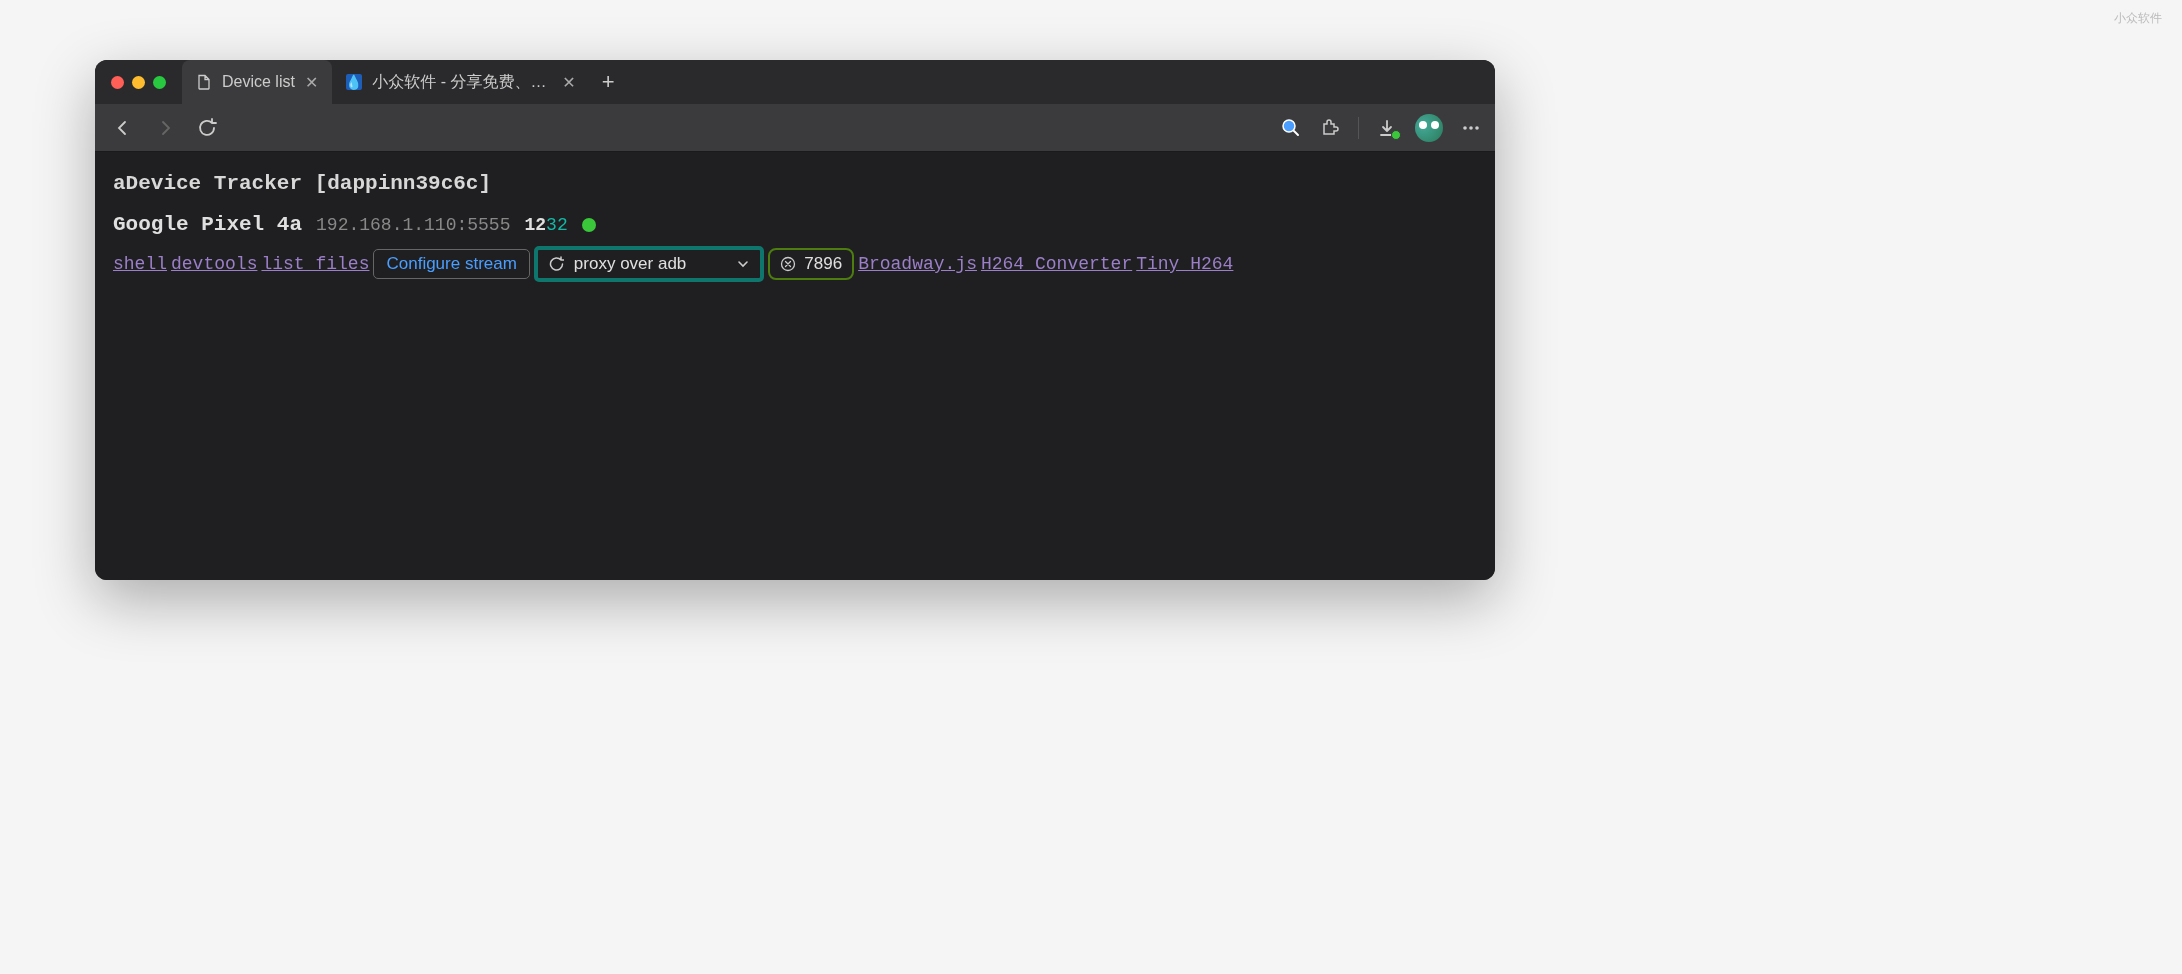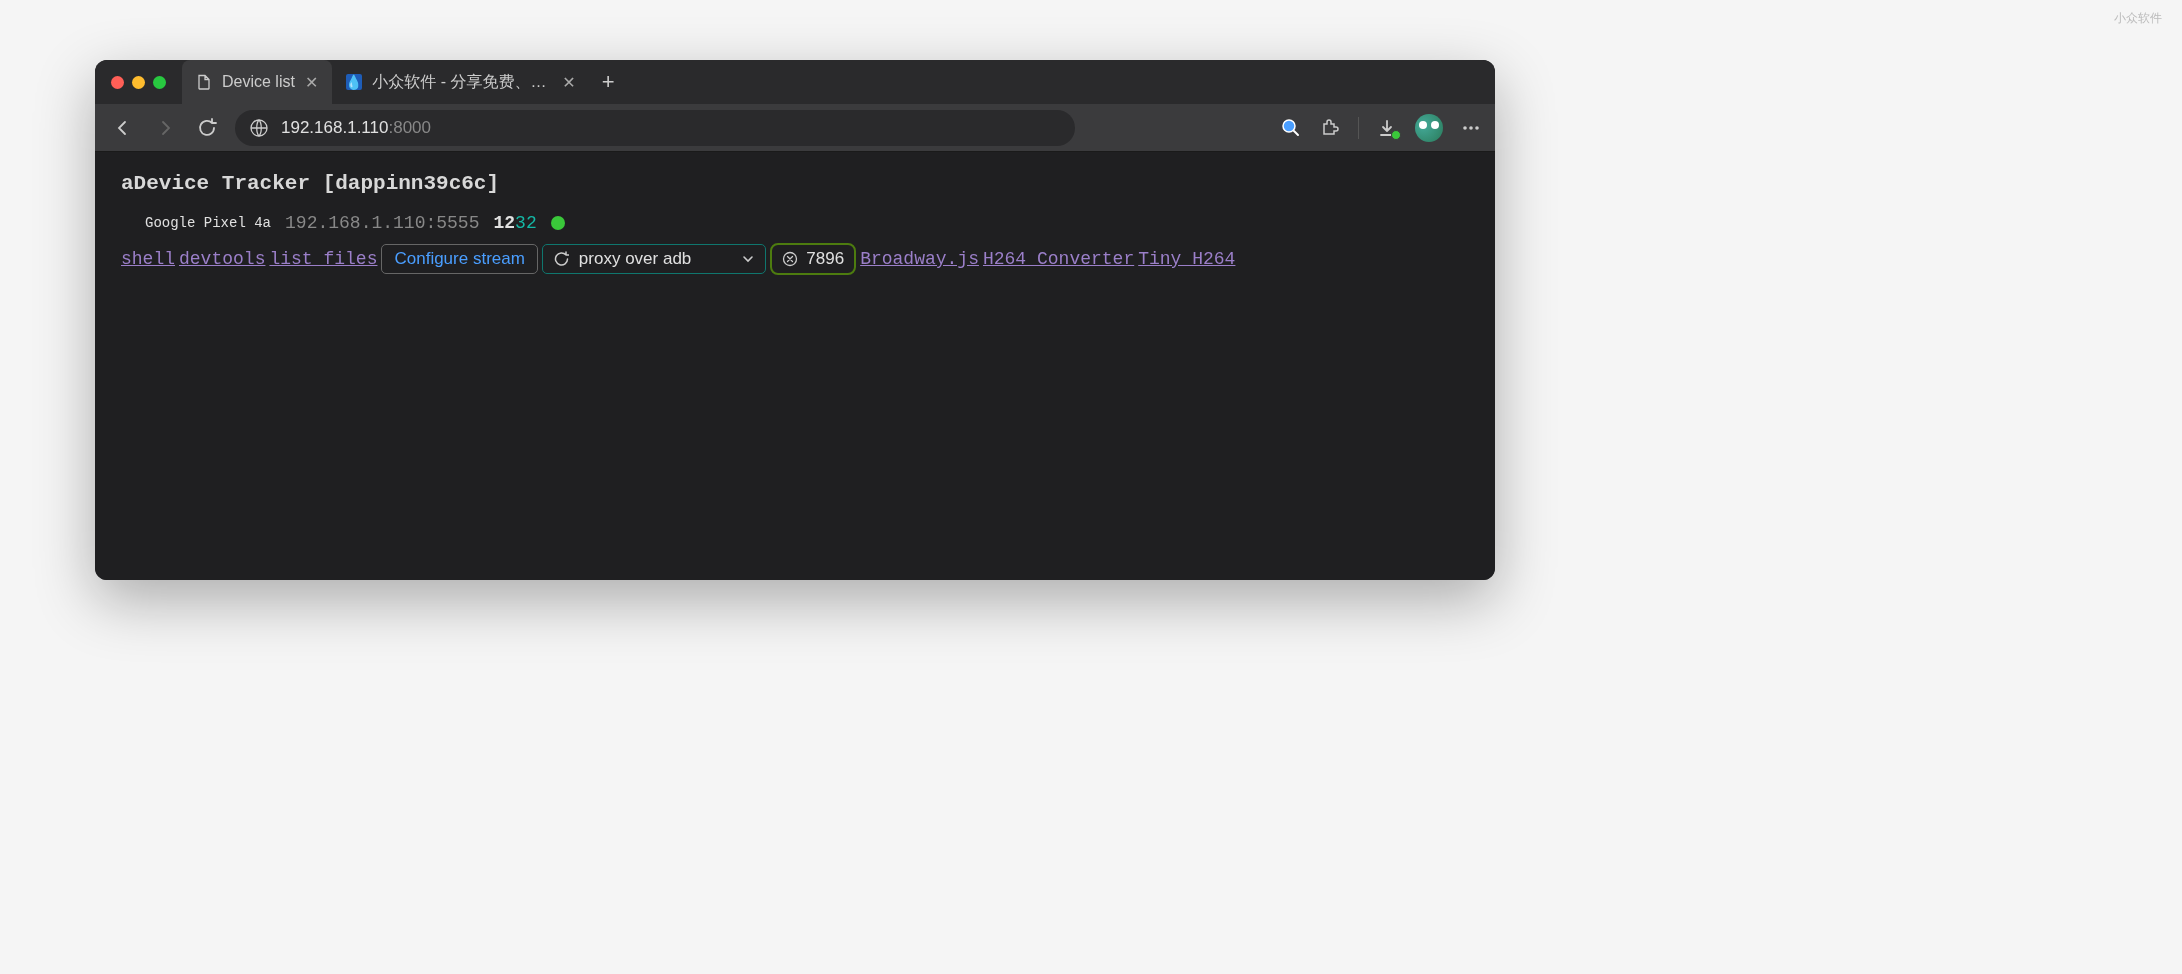--- a/index.html
+++ b/index.html
@@ -169,42 +169,41 @@
       position: absolute;
       width: 8px;
       height: 8px;
       background: #fff;
       border-radius: 50%;
       top: 7px;
     }
     .avatar::before { left: 4px; }
     .avatar::after { right: 4px; }
     .content {
-      padding: 20px 26px;
+      padding: 20px 18px;
       background: #1f1f21;
       height: calc(100% - 92px);
       font-family: "Courier New", monospace;
     }
     .page-title {
       color: #d8d8d8;
       font-size: 21px;
       font-weight: bold;
       margin-bottom: 18px;
     }
     .device-row {
       display: flex;
       align-items: center;
       gap: 14px;
       margin-bottom: 10px;
     }
     .device-name {
       color: #e0e0e0;
-      font-size: 14px;
-      font-weight: normal;
-      margin-left: 24px;
+      font-size: 21px;
+      font-weight: bold;
     }
     .device-addr {
       color: #888;
       font-size: 18px;
     }
     .device-ver {
       color: #e0e0e0;
       font-size: 18px;
       font-weight: bold;
     }
@@ -235,21 +234,21 @@
       border: 1px solid #666;
       border-radius: 5px;
       color: #4a9eff;
       font-size: 17px;
       padding: 4px 12px;
       cursor: pointer;
       font-family: -apple-system, sans-serif;
     }
     .select-box {
       background: transparent;
-      border: 1px solid #0f766e;
+      border: 4px solid #0f766e;
       border-radius: 5px;
       color: #e0e0e0;
       font-size: 17px;
       padding: 4px 10px;
       display: flex;
       align-items: center;
       gap: 10px;
       cursor: pointer;
       font-family: -apple-system, sans-serif;
     }
@@ -309,31 +308,20 @@
     </div>
     <div class="nav-btn disabled">
       <svg width="20" height="20" viewBox="0 0 20 20">
           <path fill="none" stroke="#666" stroke-width="1.8" stroke-linecap="round" d="M8 4l6 6-6 6"></path>
         </svg>
     </div>
     <div class="nav-btn">
       <svg width="20" height="20" viewBox="0 0 20 20">
           <path fill="none" stroke="#ccc" stroke-width="1.8" stroke-linecap="round" d="M15 5a7 7 0 1 0 2 5M15 5V1m0 4h4"></path>
         </svg>
-    </div>
-    <div class="address-bar">
-      <span>
-        <svg width="20" height="20" viewBox="0 0 20 20">
-            <circle cx="10" cy="10" r="8" fill="none" stroke="#ccc" stroke-width="1.3"></circle>
-            <path fill="none" stroke="#ccc" stroke-width="1.3" d="M2 10h16M10 2c3 3 3 13 0 16M10 2c-3 3-3 13 0 16"></path>
-          </svg>
-      </span>
-      <span class="address-text">
-        <span>192.168.1.110</span><span class="port">:8000</span>
-      </span>
     </div>
     <div class="toolbar-right">
       <div class="toolbar-icon">
         <svg width="22" height="22" viewBox="0 0 22 22">
             <circle cx="9" cy="9" r="6" fill="#4a9eff" stroke="#fff" stroke-width="1.5"></circle>
             <path stroke="#fff" stroke-width="2" stroke-linecap="round" d="M14 14l4 4"></path>
           </svg>
       </div>
       <div class="toolbar-icon">
         <svg width="20" height="20" viewBox="0 0 20 20">

